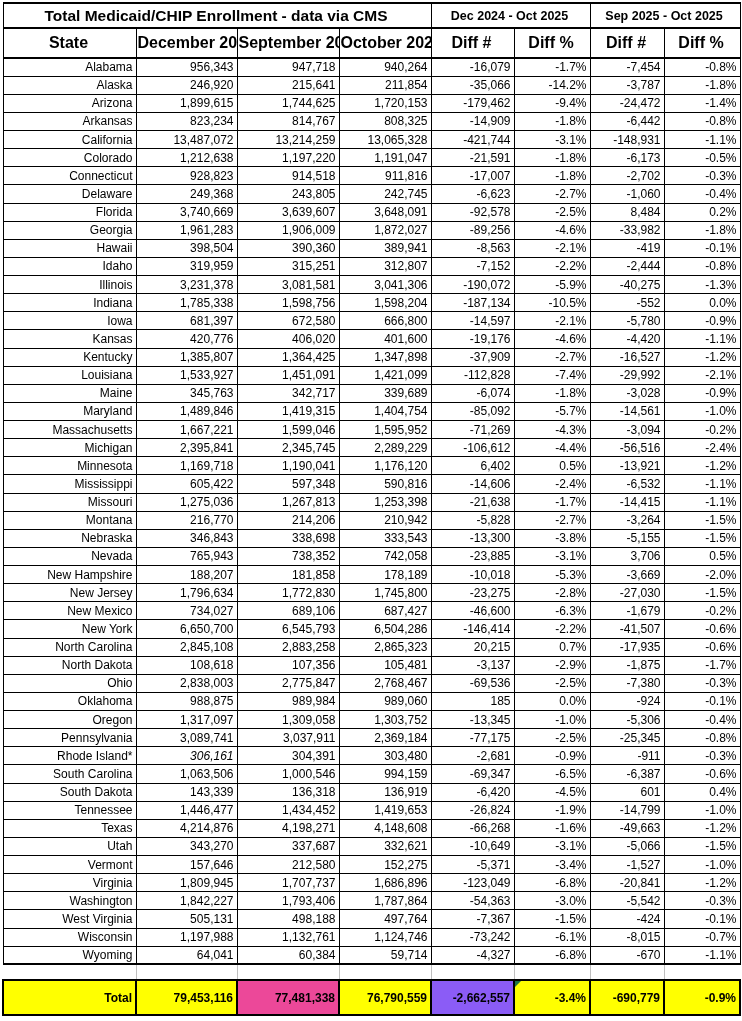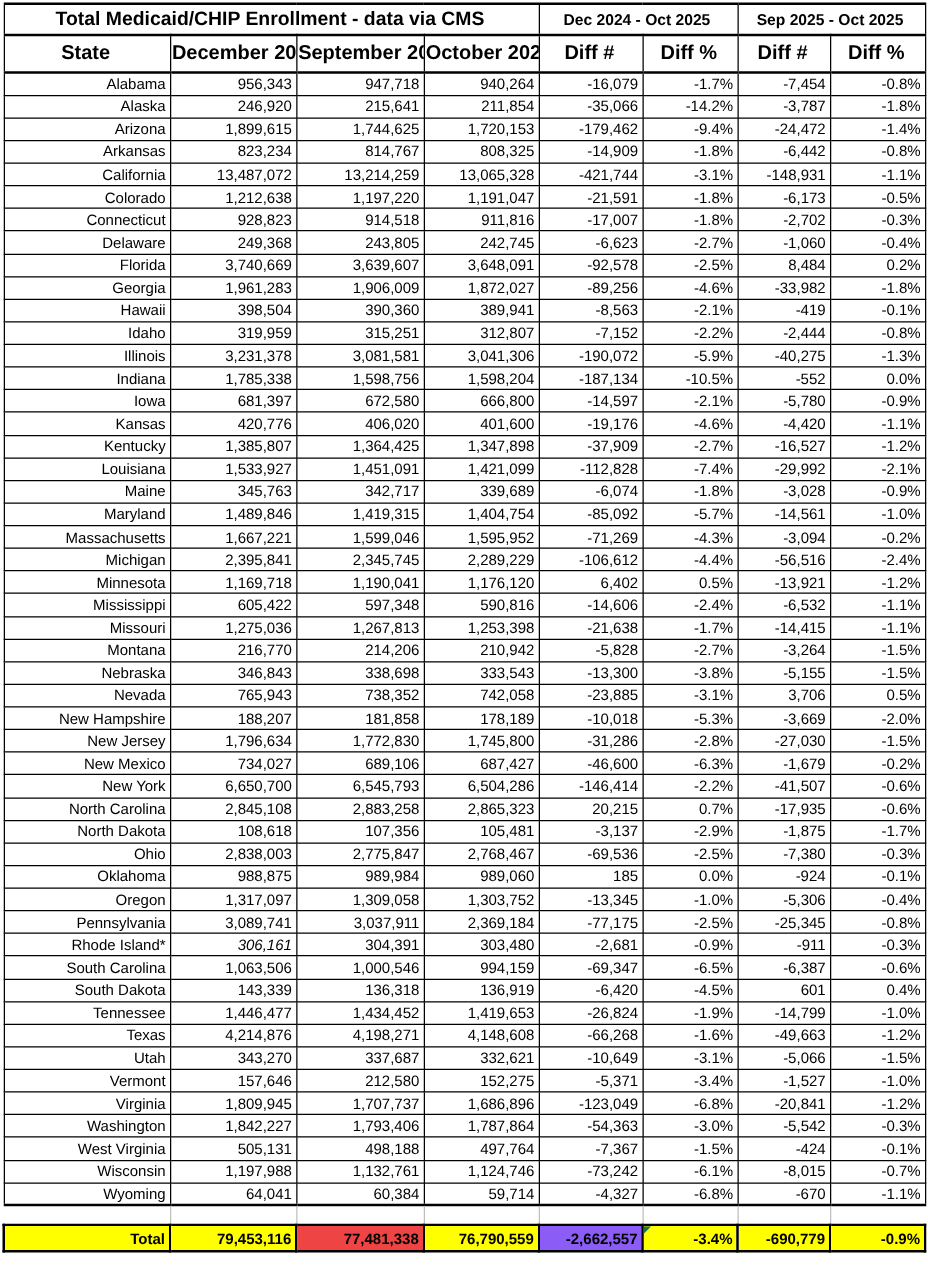--- a/index.html
+++ b/index.html
@@ -44,21 +44,21 @@
   tr.data-row td { font-size: 12px; }
   td.state { text-align: right; }
   td.num   { text-align: right; }
   td.italic { font-style: italic; }
   tr.data-row.last td { border-bottom-width: 2.5px; }
   
   tr.blank-row { height: 16px; }
   tr.blank-row td { border: none; border-right: 1px solid #BFBFBF; }
   tr.blank-row td:last-child { border-right: none; }
   
-  tr.total-row { height: 21px; }
+  tr.total-row { height: 35px; }
   tr.total-row td {
     border: 2px solid #000000;
     border-bottom-width: 2.5px;
     font-size: 12px; font-weight: bold;
     text-align: right;
     position: relative;
   }
   tr.total-row td.eL { border-left-width: 2.5px; }
   tr.total-row td.eR { border-right-width: 2.5px; }
   
@@ -393,21 +393,21 @@
           <td class="num grp">-10,018</td>
           <td class="num">-5.3%</td>
           <td class="num grp">-3,669</td>
           <td class="num eR">-2.0%</td>
         </tr>
         <tr class="data-row">
           <td class="state eL">New Jersey</td>
           <td class="num">1,796,634</td>
           <td class="num">1,772,830</td>
           <td class="num">1,745,800</td>
-          <td class="num grp">-31,286</td>
+          <td class="num grp">-23,275</td>
           <td class="num">-2.8%</td>
           <td class="num grp">-27,030</td>
           <td class="num eR">-1.5%</td>
         </tr>
         <tr class="data-row">
           <td class="state eL">New Mexico</td>
           <td class="num">734,027</td>
           <td class="num">689,106</td>
           <td class="num">687,427</td>
           <td class="num grp">-46,600</td>
@@ -613,21 +613,21 @@
           <td style="border-right-color: rgb(191, 191, 191);"></td>
           <td style="border-right-color: rgb(191, 191, 191);"></td>
           <td style="border-right-color: rgb(191, 191, 191);"></td>
           <td style="border-right-color: rgb(191, 191, 191);"></td>
           <td style="border-right-color: rgb(191, 191, 191);"></td>
           <td style="border-right-color: rgb(191, 191, 191);"></td>
       </tr>
       <tr class="total-row">
         <td class="eL" style="background: rgb(255, 255, 0);">Total</td>
         <td style="background: rgb(255, 255, 0);">79,453,116</td>
-        <td style="background: #ef4444; text-align: right;">77,481,338</td>
+        <td style="background: #ec4899; text-align: right;">77,481,338</td>
         <td style="background: rgb(255, 255, 0);">76,790,559</td>
         <td style="background: #8b5cf6; margin-left: 16px;">-2,662,557</td>
         <td id="flagCell" style="background: rgb(255, 255, 0);">
           <span class="flag" style="border-top-color: rgb(30, 113, 69);"></span>
           <span>-3.4%</span>
         </td>
         <td style="background: rgb(255, 255, 0);">-690,779</td>
         <td class="eR" style="background: rgb(255, 255, 0);">-0.9%</td>
       </tr>
     </tbody>

